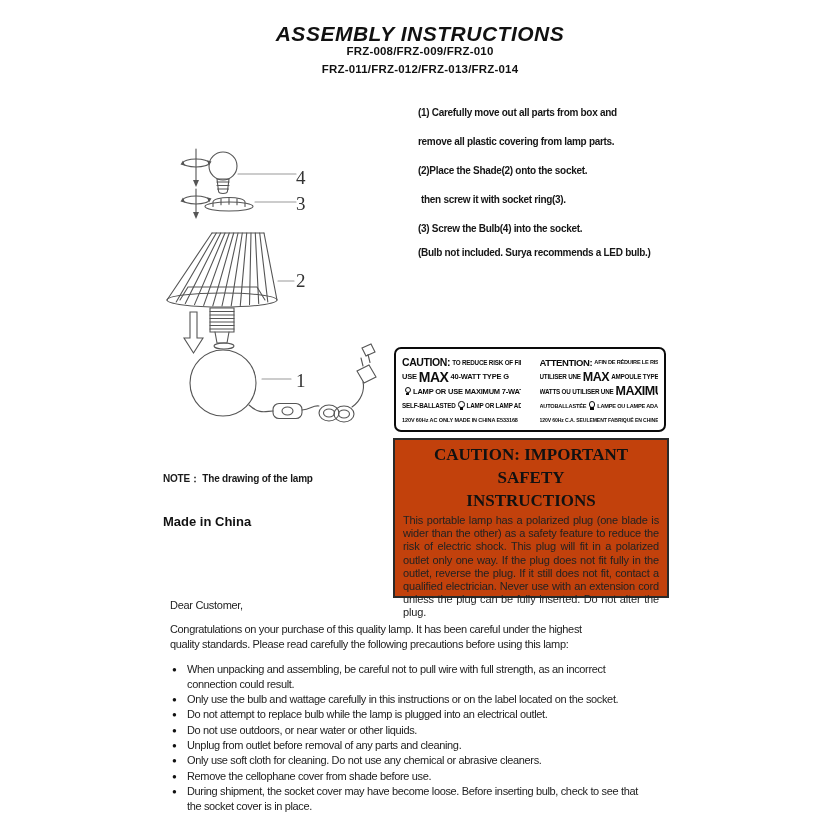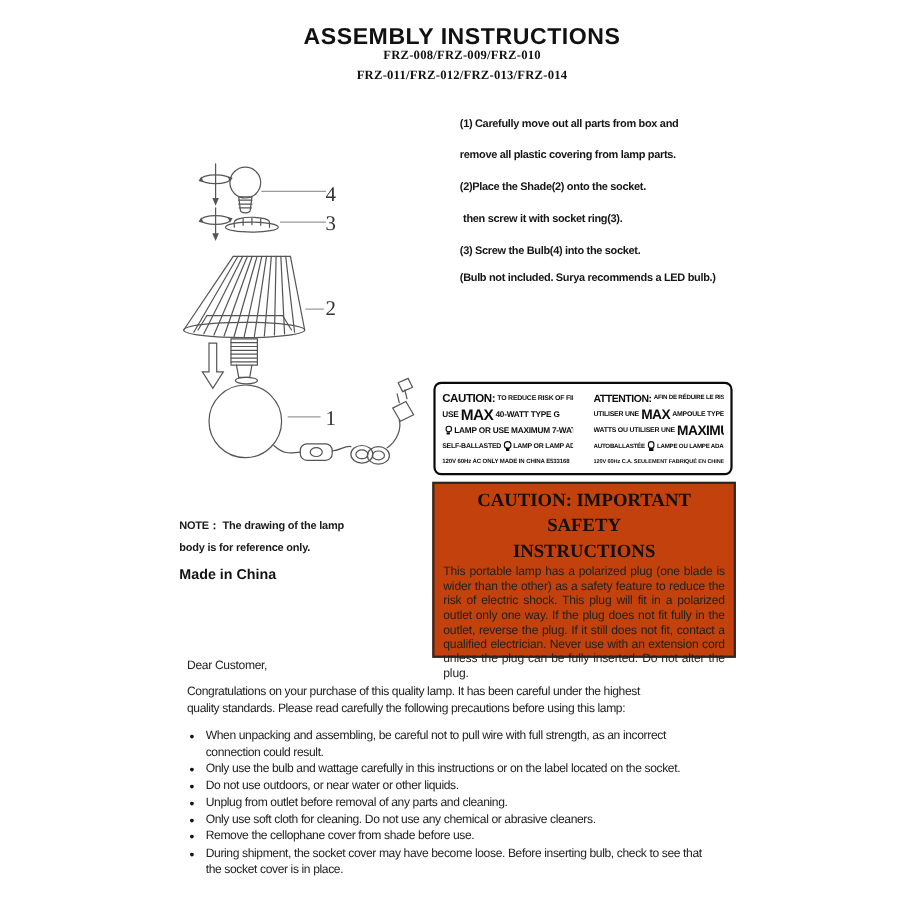--- a/index.html
+++ b/index.html
@@ -7,23 +7,23 @@
     width:840px;height:840px;position:relative;overflow:hidden;
     background:#ffffff;color:#141414;
     font-family:"Liberation Sans", sans-serif;
     -webkit-font-smoothing:antialiased;
   }
   .abs{position:absolute;}
 
   
   .page-title{
     left:0;top:8px;width:840px;text-align:center;
-    font-size:21px;font-weight:bold;letter-spacing:.5px;color:#111;
-  }
-  .model-line{left:0;width:840px;text-align:center;font-size:11.5px;font-weight:bold;color:#111;letter-spacing:.2px;font-family:Liberation Serif, serif;}
+    font-size:21px;font-weight:bold;letter-spacing:.5px;color:#111;font-style:italic;
+  }
+  .model-line{left:0;width:840px;text-align:center;font-size:11.5px;font-weight:bold;color:#111;letter-spacing:.2px;}
   .model-line.l1{top:45px;}
   .model-line.l2{top:63px;}
 
   
   .steps{left:418px;top:107px;width:248px;}
   .step-line{margin:0 0 17px;font-size:10px;font-weight:bold;line-height:12px;letter-spacing:-.3px;white-space:nowrap;color:#161616;}
   .step-line.wrap{white-space:normal;line-height:15px;margin:0;}
   .step-line.indent{padding-left:3px;}
 
   
@@ -237,30 +237,30 @@
 <div class="abs safety-box">
   <h2 class="safety-heading">
     <span>CAUTION: IMPORTANT SAFETY</span><br>
     <span>INSTRUCTIONS</span>
   </h2>
   <p class="safety-body">This portable lamp has a polarized plug (one blade is wider than the other) as a safety feature to reduce the risk of electric shock. This plug will fit in a polarized outlet only one way. If the plug does not fit fully in the outlet, reverse the plug. If it still does not fit, contact a qualified electrician. Never use with an extension cord unless the plug can be fully inserted. Do not alter the plug.</p>
 </div>
 
 <div class="abs note">
   <div>NOTE： The drawing of the lamp</div>
-  <div>body is for reference only.</div>
 </div>
 <div class="abs made-in">Made in China</div>
 
 <div class="abs letter">
   <p class="salutation">Dear Customer,</p>
   <div class="intro-line">Congratulations on your purchase of this quality lamp. It has been careful under the highest</div>
   <div class="intro-line">quality standards. Please read carefully the following precautions before using this lamp:</div>
   <ul class="precautions">
     <li>When unpacking and assembling, be careful not to pull wire with full strength, as an incorrect connection could result.</li>
     <li>Only use the bulb and wattage carefully in this instructions or on the label located on the socket.</li>
+    <li>Do not attempt to replace bulb while the lamp is plugged into an electrical outlet.</li>
     <li>Do not use outdoors, or near water or other liquids.</li>
     <li>Unplug from outlet before removal of any parts and cleaning.</li>
     <li>Only use soft cloth for cleaning. Do not use any chemical or abrasive cleaners.</li>
     <li>Remove the cellophane cover from shade before use.</li>
     <li>During shipment, the socket cover may have become loose. Before inserting bulb, check to see that the socket cover is in place.</li>
   </ul>
 </div>
 
 </body></html>

